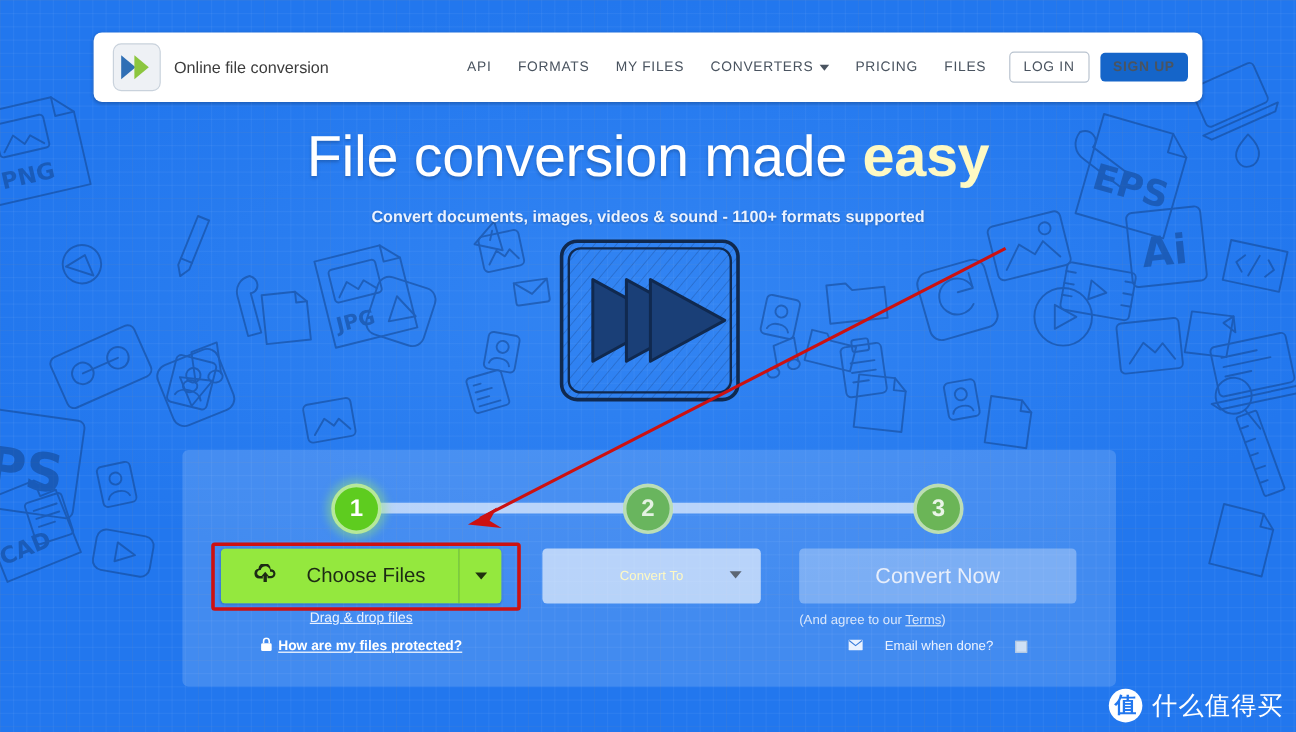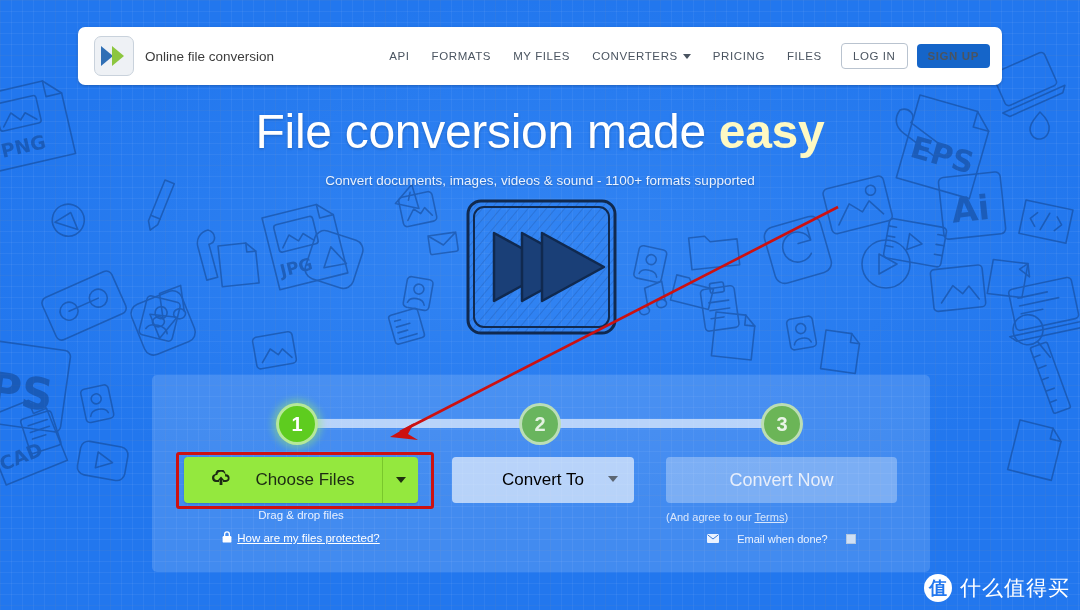--- a/index.html
+++ b/index.html
@@ -109,20 +109,21 @@
   .hero { position:absolute; left:0; top:104px; width:1080px; text-align:center; z-index:10;}
   .hero h1 {
     font-size: 48px; font-weight: 300; color: #ffffff;
     letter-spacing: -.3px; line-height: 1.15;
     text-shadow: 0 1px 3px rgba(0,0,0,.22);
   }
   .hero h1 .accent { font-weight: bold; color: #fef9c3; text-shadow:none;}
   .hero p {
     margin-top: 14px; font-size: 13.5px; color: #eaf2ff;
     text-shadow: 0 1px 2px rgba(0,0,0,.25);
+    font-weight: bold;
   }
 
   
   .center-icon { position:absolute; left:464px; top:197px; z-index: 8; }
 
   
   .panel {
     position:absolute; left:152px; top:375px;
     width: 778px; height: 197px;
     background: rgba(255,255,255,.15);
@@ -167,45 +168,45 @@
   .redbox {
     position:absolute; left:176px; top:452px; width:258px; height:57px;
     border: 3px solid #cc1111; border-radius:3px; z-index: 30;
     pointer-events:none;
   }
 
   .convert-to {
     position:absolute; left:300px; top:0; width:182px; height:46px;
     background: rgba(255,255,255,.62); border-radius:4px;
     display:flex; align-items:center; justify-content:center;
-    font-size:17px; color:#000000; position:absolute; cursor:pointer;
+    font-size:11px; color:#fef9c3; position:absolute; cursor:pointer;
   }
   .convert-to .caret-gr {
     position:absolute; right:16px; top:19px;
     width:0;height:0;border-left:5px solid transparent;border-right:5px solid transparent;
     border-top:6px solid #5c6673;
   }
   .convert-now {
     position:absolute; left:514px; top:0; width:231px; height:46px;
     background: rgba(255,255,255,.30); border-radius:4px;
     display:flex; align-items:center; justify-content:center;
     font-size:18px; color:#e7eefb; cursor:pointer;
   }
 
   .captions { position:absolute; left:0; top:134px; width:778px; height:60px; }
   .cap-drag {
     position:absolute; left:32px; top:0; width:234px; text-align:center;
-    font-size:11.5px; color:#e9f1ff;
+    font-size:11.5px; color:#e9f1ff;text-decoration:underline;
   }
   .cap-protect {
     position:absolute; left:32px; top:22px; width:234px; text-align:center;
     font-size:11.5px; color:#ffffff;
     display:flex; align-items:center; justify-content:center; gap:5px;
   }
-  .cap-protect a { color:#ffffff; text-decoration:underline; }
+  .cap-protect a { color:#ffffff; text-decoration:underline;font-weight:bold; }
   .cap-terms {
     position:absolute; left:514px; top:2px; width:231px; text-align:left;
     font-size:11px; color:#d8e6fb;
   }
   .cap-terms u { text-decoration: underline; }
   .cap-email {
     position:absolute; left:514px; top:24px; width:231px;
     display:flex; align-items:center; justify-content:center; gap:18px;
     font-size:11px; color:#eaf2ff;
   }

